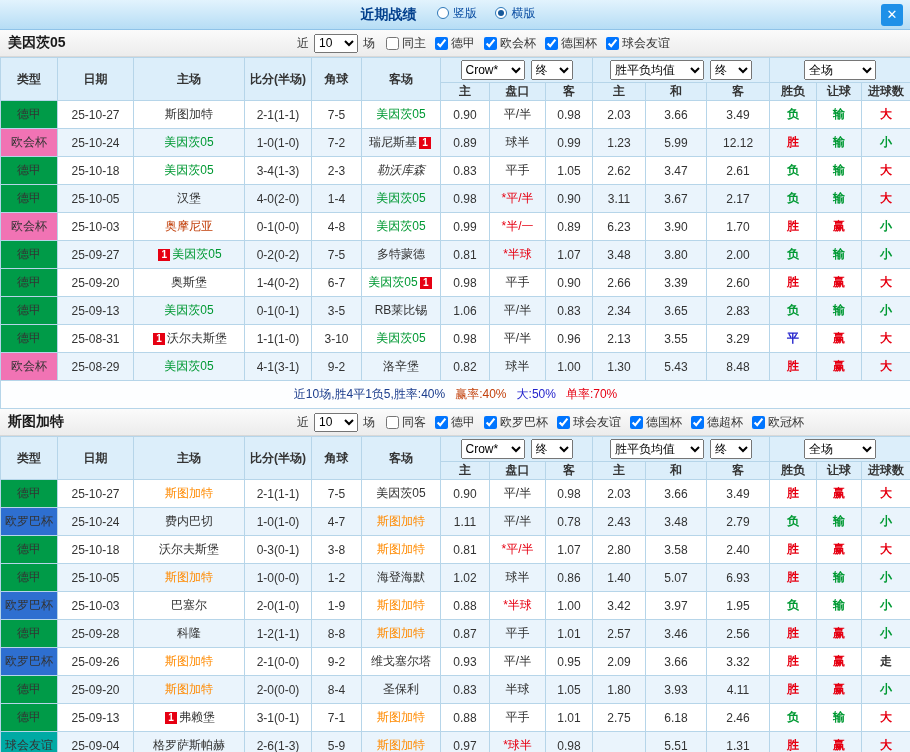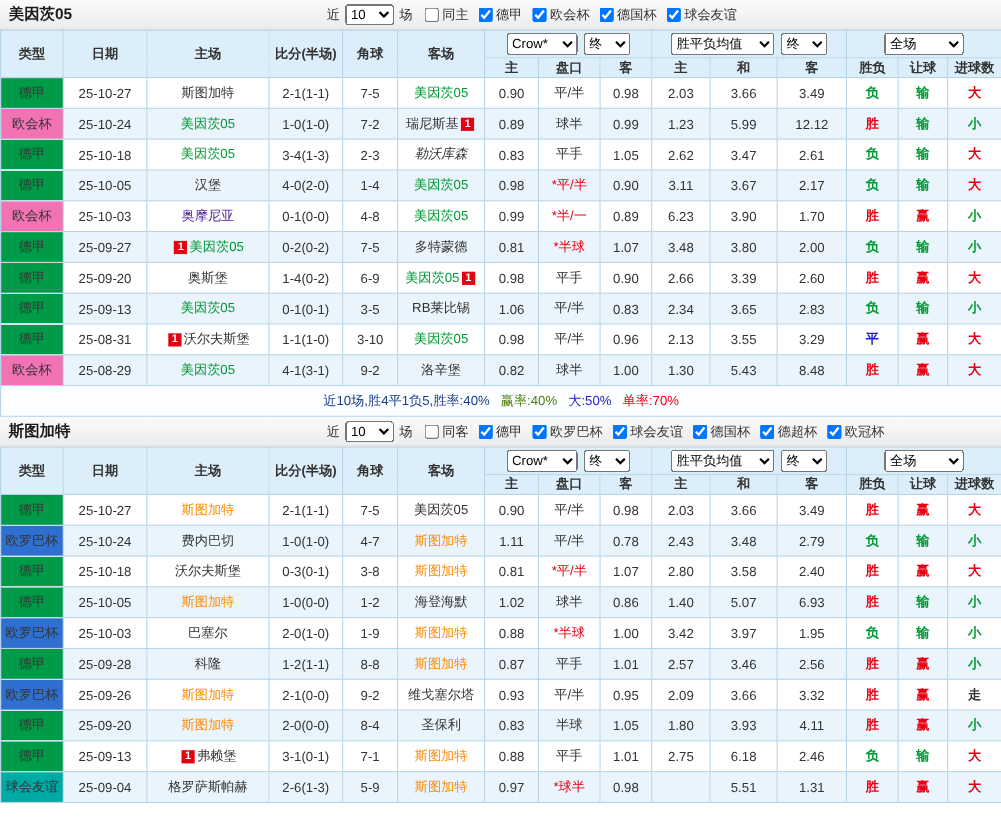--- a/index.html
+++ b/index.html
@@ -47,20 +47,34 @@
   td.score { color:#E60012; }
   td.outcome { font-weight:bold; }
   .teamname { cursor:pointer; }
   tr.summary td { height:28px; background:#FDFEFF; }
   tr.summary span { margin:0 5px;text-align:right; }
 </style>
 </head>
 <body>
 
 <div class="window">
+  <div class="titlebar">
+    <div class="titlebar-center">
+      <span class="title">近期战绩</span>
+      <span class="radio">
+        <span class="radio-circle"></span>
+        <span class="radio-label">竖版</span>
+      </span>
+      <span class="radio">
+        <span class="radio-circle selected"></span>
+        <span class="radio-label">横版</span>
+      </span>
+    </div>
+    <div class="close-btn">✕</div>
+  </div>
   <div id="sections">
       <div class="section-header">
         <div class="team-name">美因茨05</div>
         <div class="filters">
           <span class="flabel">近</span>
           <select class="hsel" style="width: 44px;"><option>10</option></select>
           <span class="flabel">场</span>
           <label class="cb">
             <input type="checkbox" style="">
             <span>同主</span>
@@ -190,21 +204,21 @@
             <td>3.11</td>
             <td>3.67</td>
             <td>2.17</td>
             <td class="outcome" style="color: rgb(0, 153, 51);">负</td>
             <td class="outcome" style="color: rgb(0, 153, 51);">输</td>
             <td class="outcome" style="color: rgb(230, 0, 18);">大</td>
           </tr>
           <tr>
             <td class="league" style="background: rgb(241, 115, 180);">欧会杯</td>
             <td>25-10-03</td>
-            <td class="teamcell"><span class="teamname" style="color: #4c1d95;">奥摩尼亚</span></td>
+            <td class="teamcell"><span class="teamname" style="color: #c2410c;">奥摩尼亚</span></td>
             <td class="score">0-1(0-0)</td>
             <td class="corners">4-8</td>
             <td class="teamcell"><span class="teamname" style="color: rgb(0, 153, 51);">美因茨05</span></td>
             <td>0.99</td>
             <td style="color: rgb(230, 0, 18);">*半/一</td>
             <td>0.89</td>
             <td>6.23</td>
             <td>3.90</td>
             <td>1.70</td>
             <td class="outcome" style="color: rgb(230, 0, 18);">胜</td>
@@ -226,21 +240,21 @@
             <td>2.00</td>
             <td class="outcome" style="color: rgb(0, 153, 51);">负</td>
             <td class="outcome" style="color: rgb(0, 153, 51);">输</td>
             <td class="outcome" style="color: rgb(0, 153, 51);">小</td>
           </tr>
           <tr>
             <td class="league" style="background: rgb(0, 155, 72);">德甲</td>
             <td>25-09-20</td>
             <td class="teamcell"><span class="teamname" style="color: rgb(51, 51, 51);">奥斯堡</span></td>
             <td class="score">1-4(0-2)</td>
-            <td class="corners">6-9</td>
+            <td class="corners">6-7</td>
             <td class="teamcell"><span class="teamname" style="color: rgb(0, 153, 51);">美因茨05</span><span class="badge1">1</span></td>
             <td>0.98</td>
             <td>平手</td>
             <td>0.90</td>
             <td>2.66</td>
             <td>3.39</td>
             <td>2.60</td>
             <td class="outcome" style="color: rgb(230, 0, 18);">胜</td>
             <td class="outcome" style="color: rgb(230, 0, 18);">赢</td>
             <td class="outcome" style="color: rgb(230, 0, 18);">大</td>
@@ -290,21 +304,21 @@
             <td>球半</td>
             <td>1.00</td>
             <td>1.30</td>
             <td>5.43</td>
             <td>8.48</td>
             <td class="outcome" style="color: rgb(230, 0, 18);">胜</td>
             <td class="outcome" style="color: rgb(230, 0, 18);">赢</td>
             <td class="outcome" style="color: rgb(230, 0, 18);">大</td>
           </tr>
           <tr class="summary">
-            <td colspan="15"><span style="color: rgb(27, 60, 140);">近10场,胜4平1负5,胜率:40%</span><span style="color: #4d7c0f;">赢率:40%</span><span style="color: rgb(35, 35, 204);">大:50%</span><span style="color: rgb(230, 0, 18);">单率:70%</span></td>
+            <td colspan="15"><span style="color: rgb(27, 60, 140);">近10场,胜4平1负5,胜率:40%</span><span style="color: #c2410c;">赢率:40%</span><span style="color: rgb(35, 35, 204);">大:50%</span><span style="color: rgb(230, 0, 18);">单率:70%</span></td>
           </tr>
         </tbody>
       </table>
       <div class="section-header">
         <div class="team-name">斯图加特</div>
         <div class="filters">
           <span class="flabel">近</span>
           <select class="hsel" style="width: 44px;"><option>10</option></select>
           <span class="flabel">场</span>
           <label class="cb">

